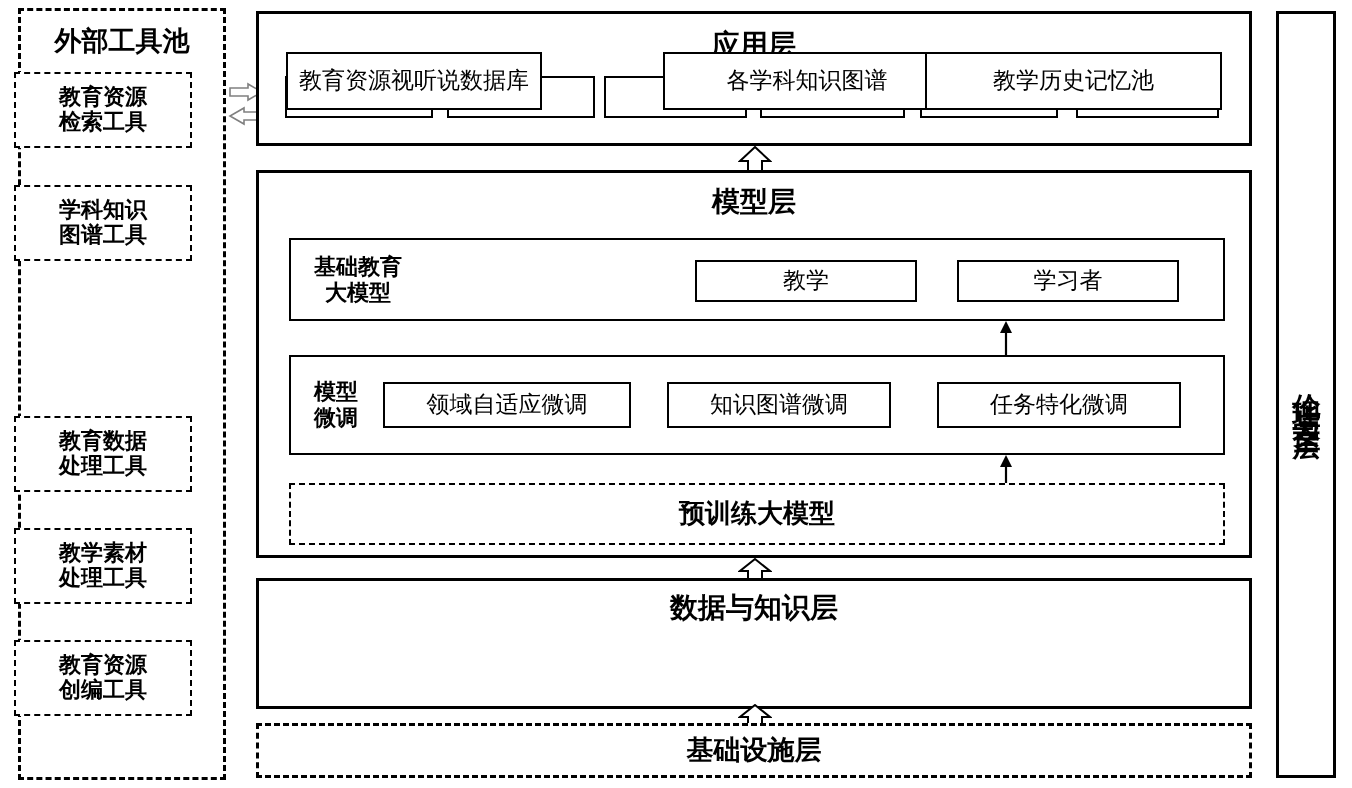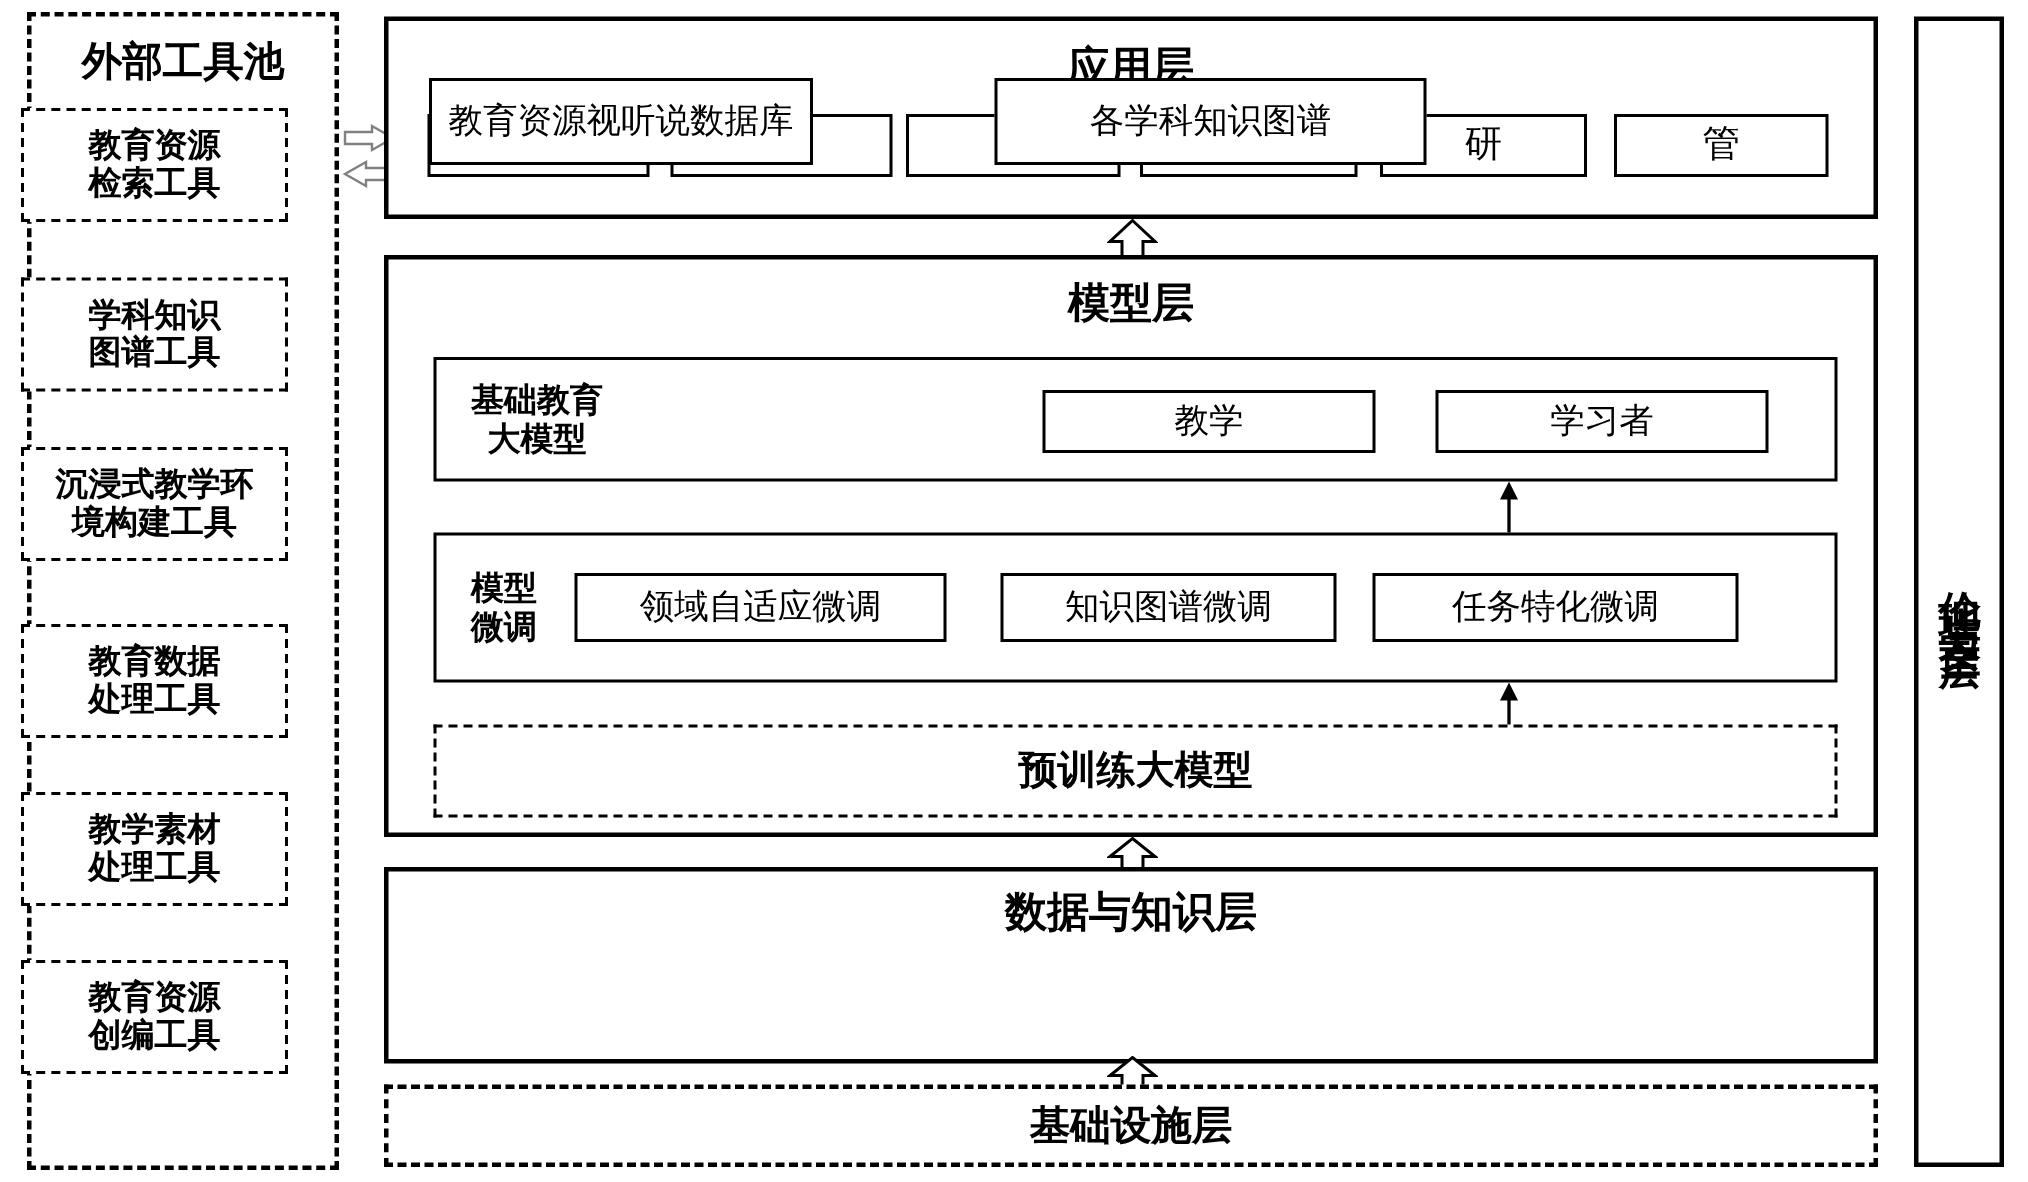--- a/index.html
+++ b/index.html
@@ -150,26 +150,20 @@
     </div>
   </div>
 
   <div class="abs dashed-thin center sans-bold tool-item" style="top:185px;">
     <div>
       <span>学科知识</span>
       <span>图谱工具</span>
     </div>
   </div>
 
-  <div class="abs dashed-thin center sans-bold tool-item" style="top:298px;">
-    <div>
-      <span>沉浸式教学环</span>
-      <span>境构建工具</span>
-    </div>
-  </div>
 
   <div class="abs dashed-thin center sans-bold tool-item" style="top:416px;">
     <div>
       <span>教育数据</span>
       <span>处理工具</span>
     </div>
   </div>
 
   <div class="abs dashed-thin center sans-bold tool-item" style="top:528px;">
     <div>
@@ -242,21 +236,21 @@
       <div id="finetune-label" class="sans-bold">
         <span style="display:block;">模型</span>
         <span style="display:block;">微调</span>
       </div>
       <div class="abs solid-thin center serif finetune-cell" style="left:92px; width:248px;">
         <span>领域自适应微调</span>
       </div>
       <div class="abs solid-thin center serif finetune-cell" style="left:376px; width:224px;">
         <span>知识图谱微调</span>
       </div>
-      <div class="abs solid-thin center serif finetune-cell" style="left:624px; width:244px;">
+      <div class="abs solid-thin center serif finetune-cell" style="left:646px; width:244px;">
         <span>任务特化微调</span>
       </div>
     </div>
 
     <svg class="connector" style="left:737px; top:282px; width:20px; height:30px;" viewBox="0 0 20 30">
       <line x1="10" y1="30" x2="10" y2="7" stroke="#000000" stroke-width="2.2"></line>
       <polygon points="10,0 16,12 4,12" fill="#000000"></polygon>
     </svg>
 
     <div id="pretrain-box" class="abs dashed-thin center sans-bold">
@@ -271,20 +265,23 @@
   <div id="data-layer" class="abs solid">
     <div id="data-layer-title" class="sans-bold" style="text-align:center;">数据与知识层</div>
   </div>
 
   <div class="abs solid-thin center serif data-cell" style="left:286px; width:256px;">
     <span>教育资源视听说数据库</span>
   </div>
   <div class="abs solid-thin center serif data-cell" style="left:633px; width:288px;margin-left:30px;">
     <span>各学科知识图谱</span>
   </div>
+  <div class="abs solid-thin center serif data-cell" style="left:925px; width:297px;">
+    <span>教学历史记忆池</span>
+  </div>
 
   <svg class="connector" style="left:738px; top:704px; width:34px; height:22px;" viewBox="0 0 34 22">
     <polygon points="17,1 32,13 24,13 24,21 10,21 10,13 2,13" fill="#ffffff" stroke="#000000" stroke-width="2"></polygon>
   </svg>
 
   <div id="infra-layer" class="abs dashed center sans-bold">
     <span>基础设施层</span>
   </div>
 
   <div id="ethics-layer" class="abs solid center">

